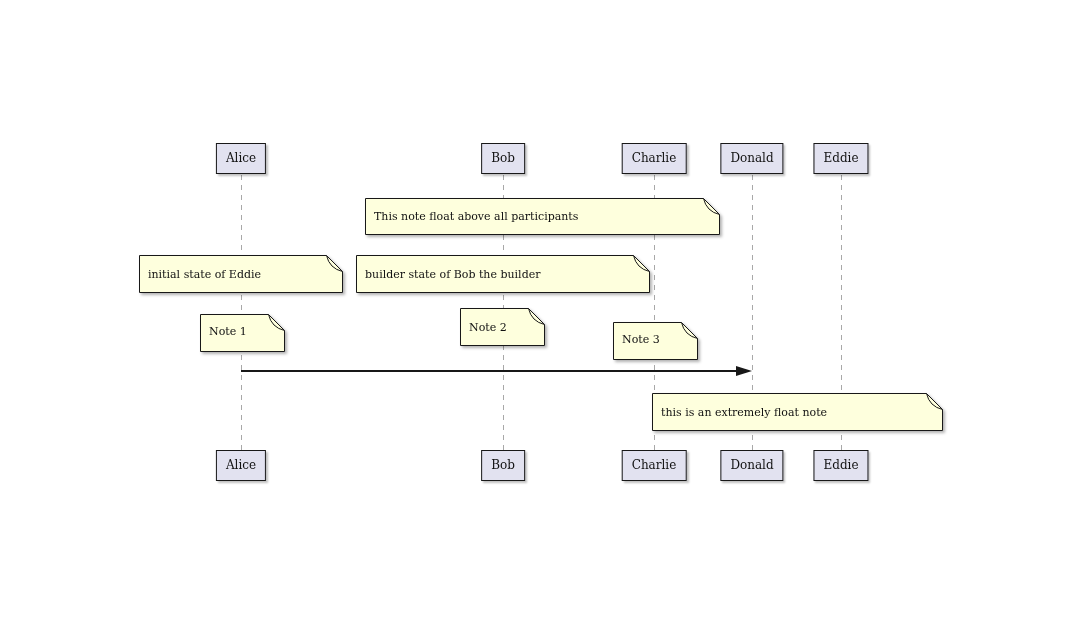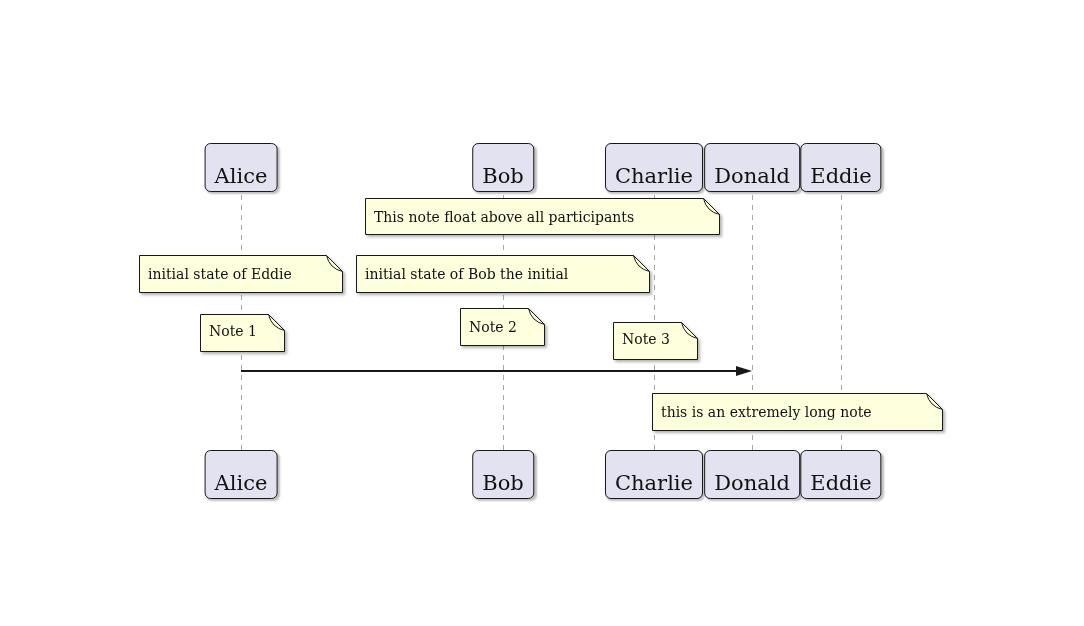--- a/index.html
+++ b/index.html
@@ -14,23 +14,23 @@
   .lifeline{
     position:absolute;
     top:175px;height:276px;width:1px;
     background:repeating-linear-gradient(to bottom,#a8a8a8 0,#a8a8a8 5px,transparent 5px,transparent 10px);
   }
   .participant{
     position:absolute;
     transform:translateX(-50%);
     background:#e2e2f0;
     border:1.5px solid #181818;
-    border-radius:6px;
-    padding:21px 9px 4px 9px;
-    font-size:21px;
+    border-radius:0;
+    padding:3px 9px 4px 9px;
+    font-size:12px;
     line-height:22px;
     white-space:nowrap;
     box-shadow:2px 2px 2px rgba(0,0,0,0.25);
     z-index:4;
   }
   .participant.top{top:143px;}
   .participant.bottom{top:450px;}
   .note{
     position:absolute;
     z-index:3;
@@ -38,21 +38,21 @@
   .note svg{
     position:absolute;left:0;top:0;
     filter:drop-shadow(2px 2px 1.5px rgba(0,0,0,0.3));
   }
   .nbody{fill:#feffdd;stroke:#181818;stroke-width:1;}
   .nfold{fill:none;stroke:#181818;stroke-width:1;}
   .note-text{
     position:absolute;left:0;top:0;right:0;bottom:0;
     display:flex;align-items:center;
     padding:17px 9px;
-    font-size:14px;
+    font-size:11px;
     white-space:nowrap;
   }
   .message{position:absolute;left:241px;top:366px;width:511px;height:10px;z-index:2;}
   .msg-line{position:absolute;left:0;top:4px;width:497px;height:1.5px;background:#181818;}
   .msg-head{
     position:absolute;right:0;top:0;
     width:0;height:0;
     border-left:16px solid #181818;
     border-top:5px solid transparent;
     border-bottom:5px solid transparent;
@@ -100,21 +100,21 @@
       <path class="nfold" d="M187.5,0.5 Q190.5,13.5 203.5,16.5"></path>
     </svg>
     <div class="note-text">initial state of Eddie</div>
   </div>
 
   <div class="note" style="left:356px;top:255px;width:294px;height:38px">
     <svg width="294" height="38" viewBox="0 0 294 38">
       <path class="nbody" d="M0.5,0.5 L277.5,0.5 L293.5,16.5 L293.5,37.5 L0.5,37.5 Z"></path>
       <path class="nfold" d="M277.5,0.5 Q280.5,13.5 293.5,16.5"></path>
     </svg>
-    <div class="note-text">initial state of Bob the initial</div>
+    <div class="note-text">builder state of Bob the builder</div>
   </div>
 
   <div class="note" style="left:200px;top:314px;width:85px;height:34px">
     <svg width="85" height="38" viewBox="0 0 85 38">
       <path class="nbody" d="M0.5,0.5 L68.5,0.5 L84.5,16.5 L84.5,37.5 L0.5,37.5 Z"></path>
       <path class="nfold" d="M68.5,0.5 Q71.5,13.5 84.5,16.5"></path>
     </svg>
     <div class="note-text">Note 1</div>
   </div>
 
@@ -132,16 +132,16 @@
       <path class="nfold" d="M68.5,0.5 Q71.5,13.5 84.5,16.5"></path>
     </svg>
     <div class="note-text">Note 3</div>
   </div>
 
   <div class="note" style="left:652px;top:393px;width:291px;height:38px">
     <svg width="291" height="38" viewBox="0 0 291 38">
       <path class="nbody" d="M0.5,0.5 L274.5,0.5 L290.5,16.5 L290.5,37.5 L0.5,37.5 Z"></path>
       <path class="nfold" d="M274.5,0.5 Q277.5,13.5 290.5,16.5"></path>
     </svg>
-    <div class="note-text">this is an extremely long note</div>
+    <div class="note-text">this is an extremely float note</div>
   </div>
 
 </div>
 
 </body></html>

